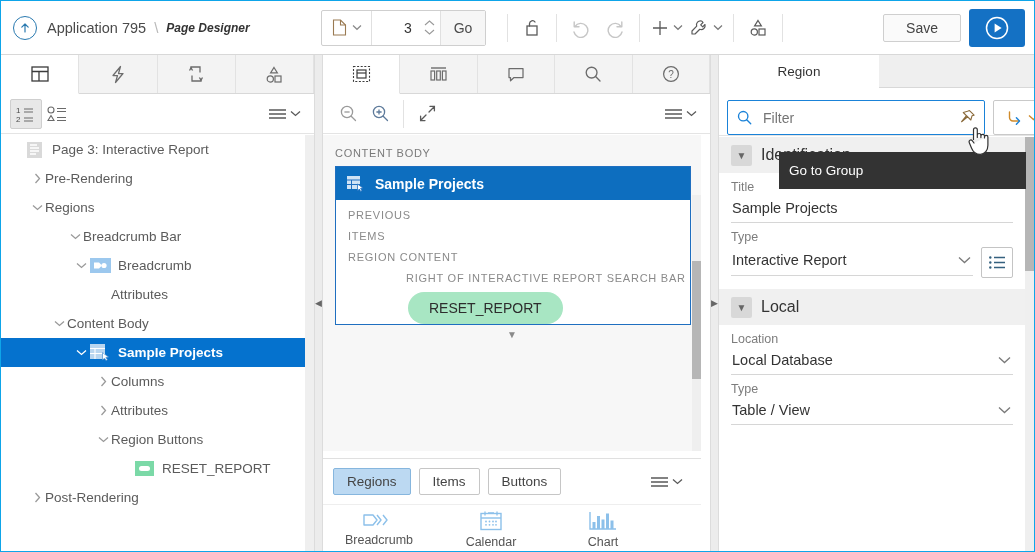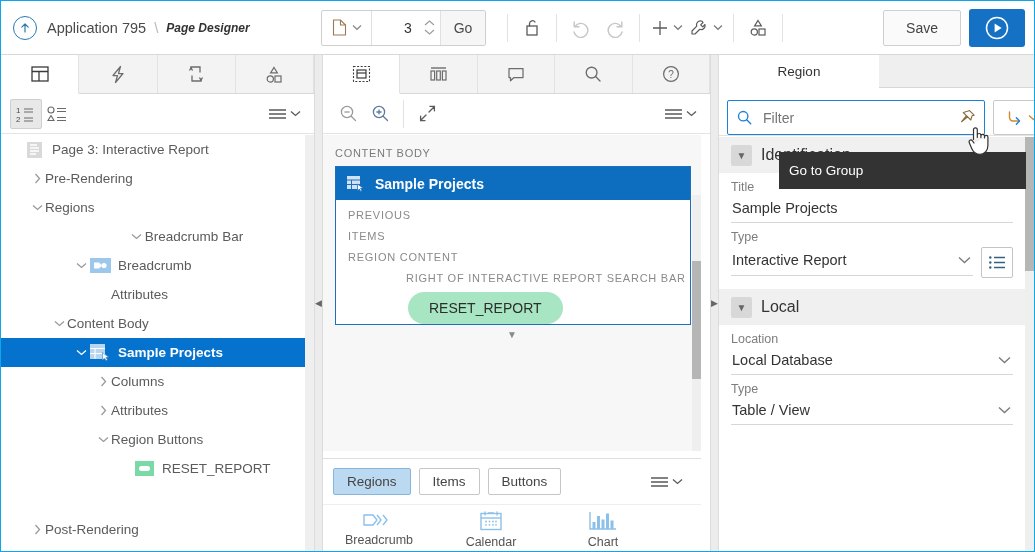--- a/index.html
+++ b/index.html
@@ -67,21 +67,21 @@
   .vsep { width:1px; height:28px; background:#e2e2e2; margin:0 7px; }
   .tbtn {
     display:flex; align-items:center; justify-content:center;
     height:34px; min-width:34px; padding:0 3px; cursor:pointer; color:#5a5a5a;
   }
   .tbtn.disabled { color:#c6c6c6; }
   .tbtn .caret { margin-left:3px; }
 
   .hdr-right { margin-left:auto; display:flex; align-items:center; padding-right:9px; }
   .save-btn {
-    height:36px; padding:0 22px; border:1px solid #cfcfcf; border-radius:2px;
+    height:28px; padding:0 22px; border:1px solid #cfcfcf; border-radius:2px;
     background:#fafafa; font-size:14px; color:#444; display:flex; align-items:center;
     cursor:pointer;
   }
   .run-btn {
     height:38px; width:56px; margin-left:8px; border-radius:3px;
     background:#1471c4; display:flex; align-items:center; justify-content:center;
     cursor:pointer;
   }
 
   
@@ -422,21 +422,21 @@
           </div>
           <div class="trow" style="padding-left: 28px;">
             <span class="tw">
               <svg width="11" height="7" viewBox="0 0 11 7">
                 <path d="M1 1.5L5.5 5.5 10 1.5" stroke="currentColor" stroke-width="1.3" fill="none"></path>
               </svg>
             </span>
             <span class="ticon" style="width: 0px; flex-basis: 0px; margin-right: 0px;"></span>
             <span class="tlabel">Regions</span>
           </div>
-          <div class="trow" style="padding-left: 66px; justify-content: center;">
+          <div class="trow" style="padding-left: 66px;">
             <span class="tw">
               <svg width="11" height="7" viewBox="0 0 11 7">
                 <path d="M1 1.5L5.5 5.5 10 1.5" stroke="currentColor" stroke-width="1.3" fill="none"></path>
               </svg>
             </span>
             <span class="ticon" style="width: 0px; flex-basis: 0px; margin-right: 0px;"></span>
             <span class="tlabel">Breadcrumb Bar</span>
           </div>
           <div class="trow" style="padding-left: 72px;">
             <span class="tw">
@@ -512,21 +512,21 @@
           <div class="trow" style="padding-left: 116px;">
             <span class="tw"></span>
             <span class="ticon">
               <svg width="21" height="19" viewBox="0 0 21 19">
                 <rect x="1" y="2" width="19" height="15" fill="#7bd9a7"></rect>
                 <rect x="5" y="7" width="11" height="5" rx="2.5" fill="#fff"></rect>
               </svg>
             </span>
             <span class="tlabel">RESET_REPORT</span>
           </div>
-          <div class="trow" style="padding-left: 28px; margin-top: 32px;">
+          <div class="trow" style="padding-left: 28px;">
             <span class="tw">
               <svg width="7" height="11" viewBox="0 0 7 11">
                 <path d="M1.5 1L5.5 5.5 1.5 10" stroke="currentColor" stroke-width="1.3" fill="none"></path>
               </svg>
             </span>
             <span class="ticon" style="width: 0px; flex-basis: 0px; margin-right: 0px;"></span>
             <span class="tlabel">Post-Rendering</span>
           </div>
         </div>
 

